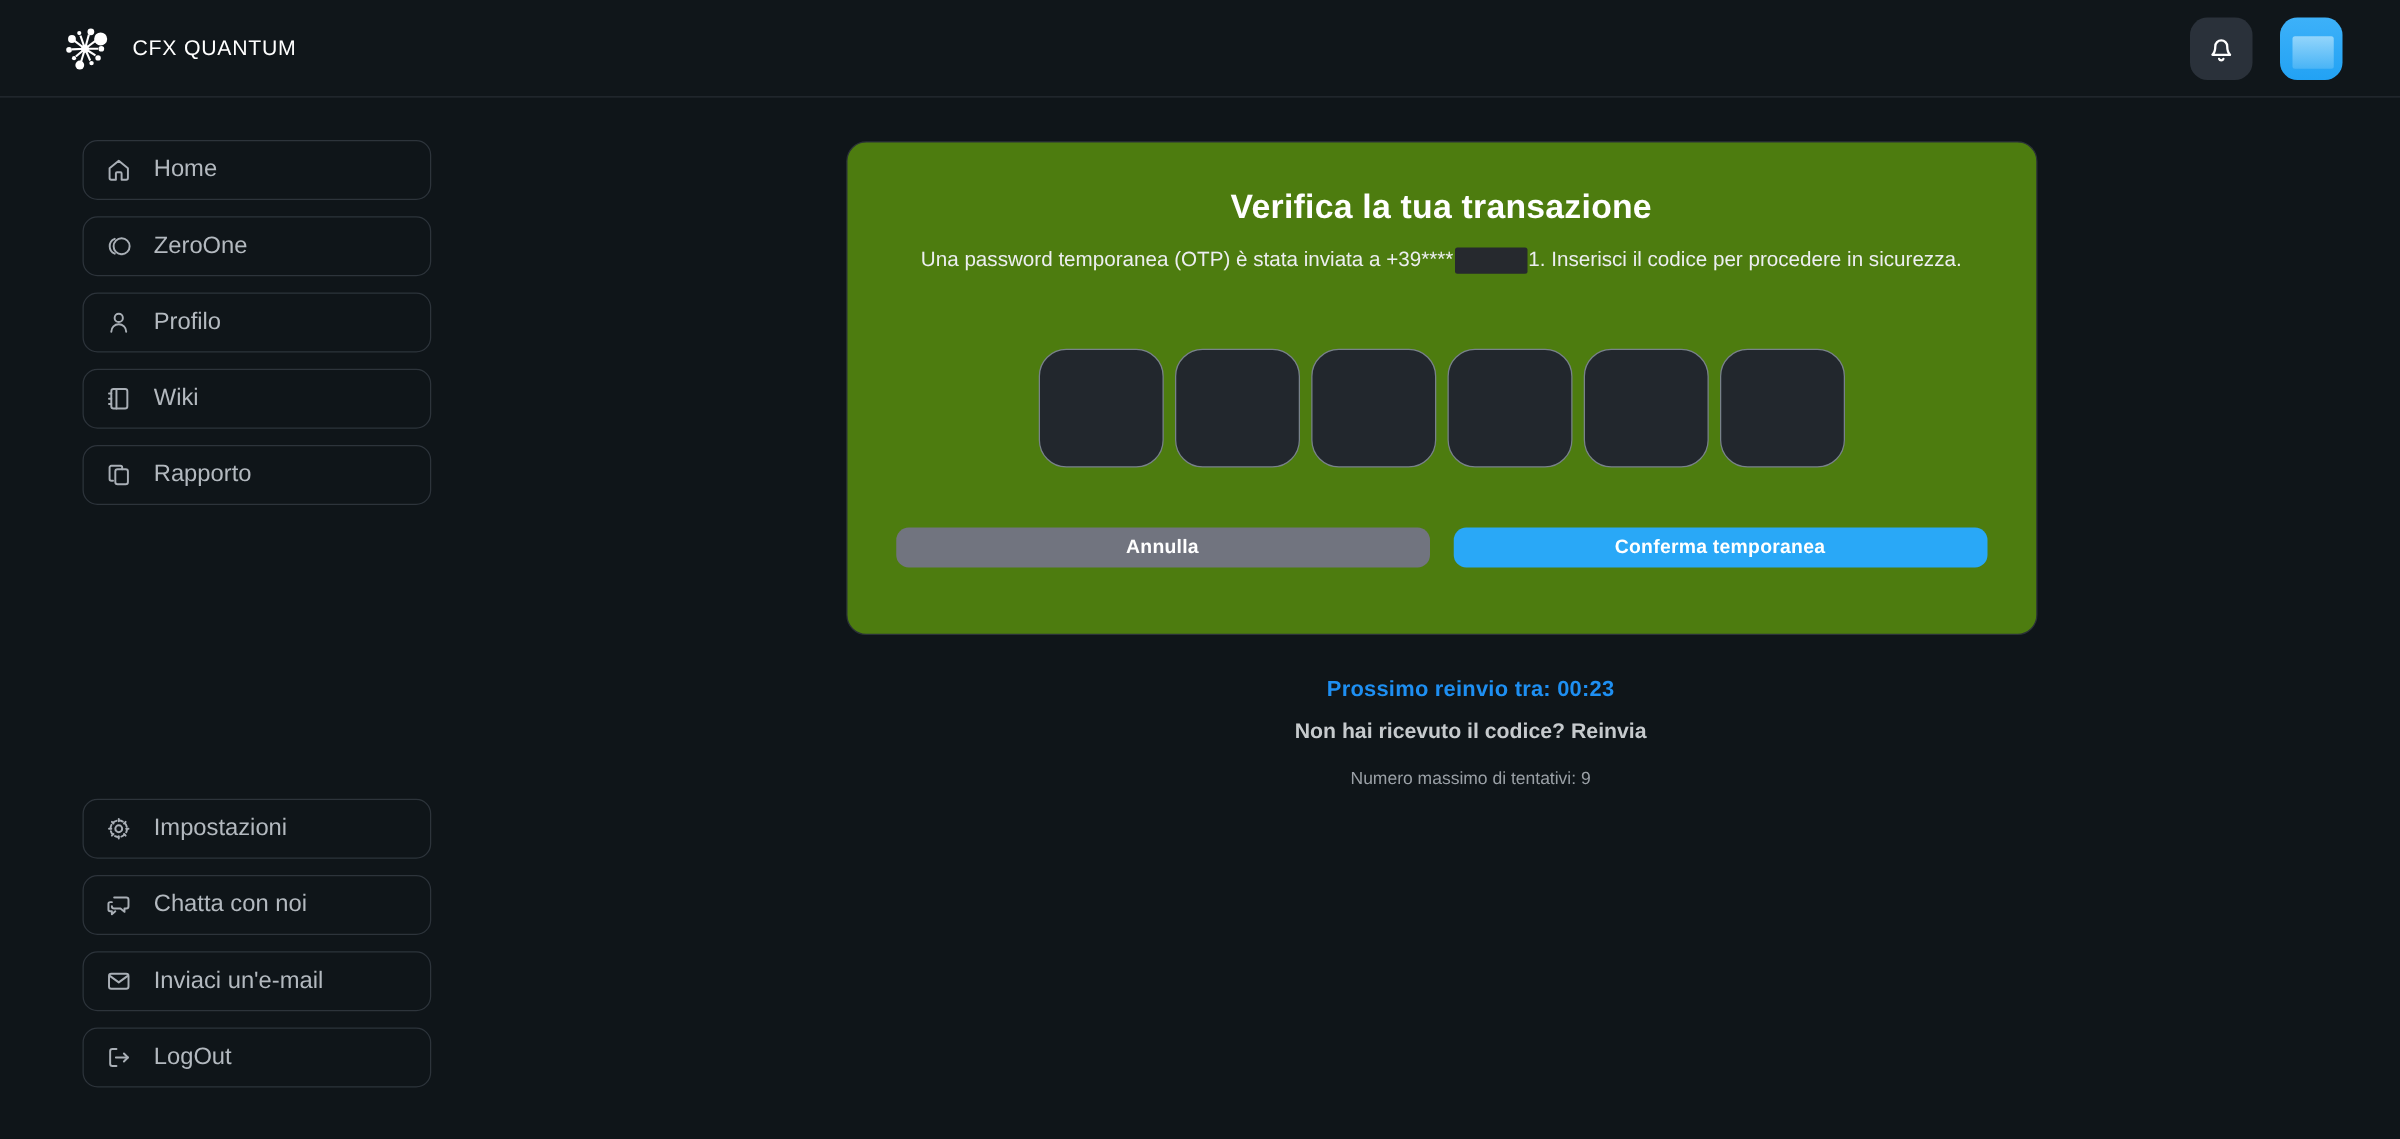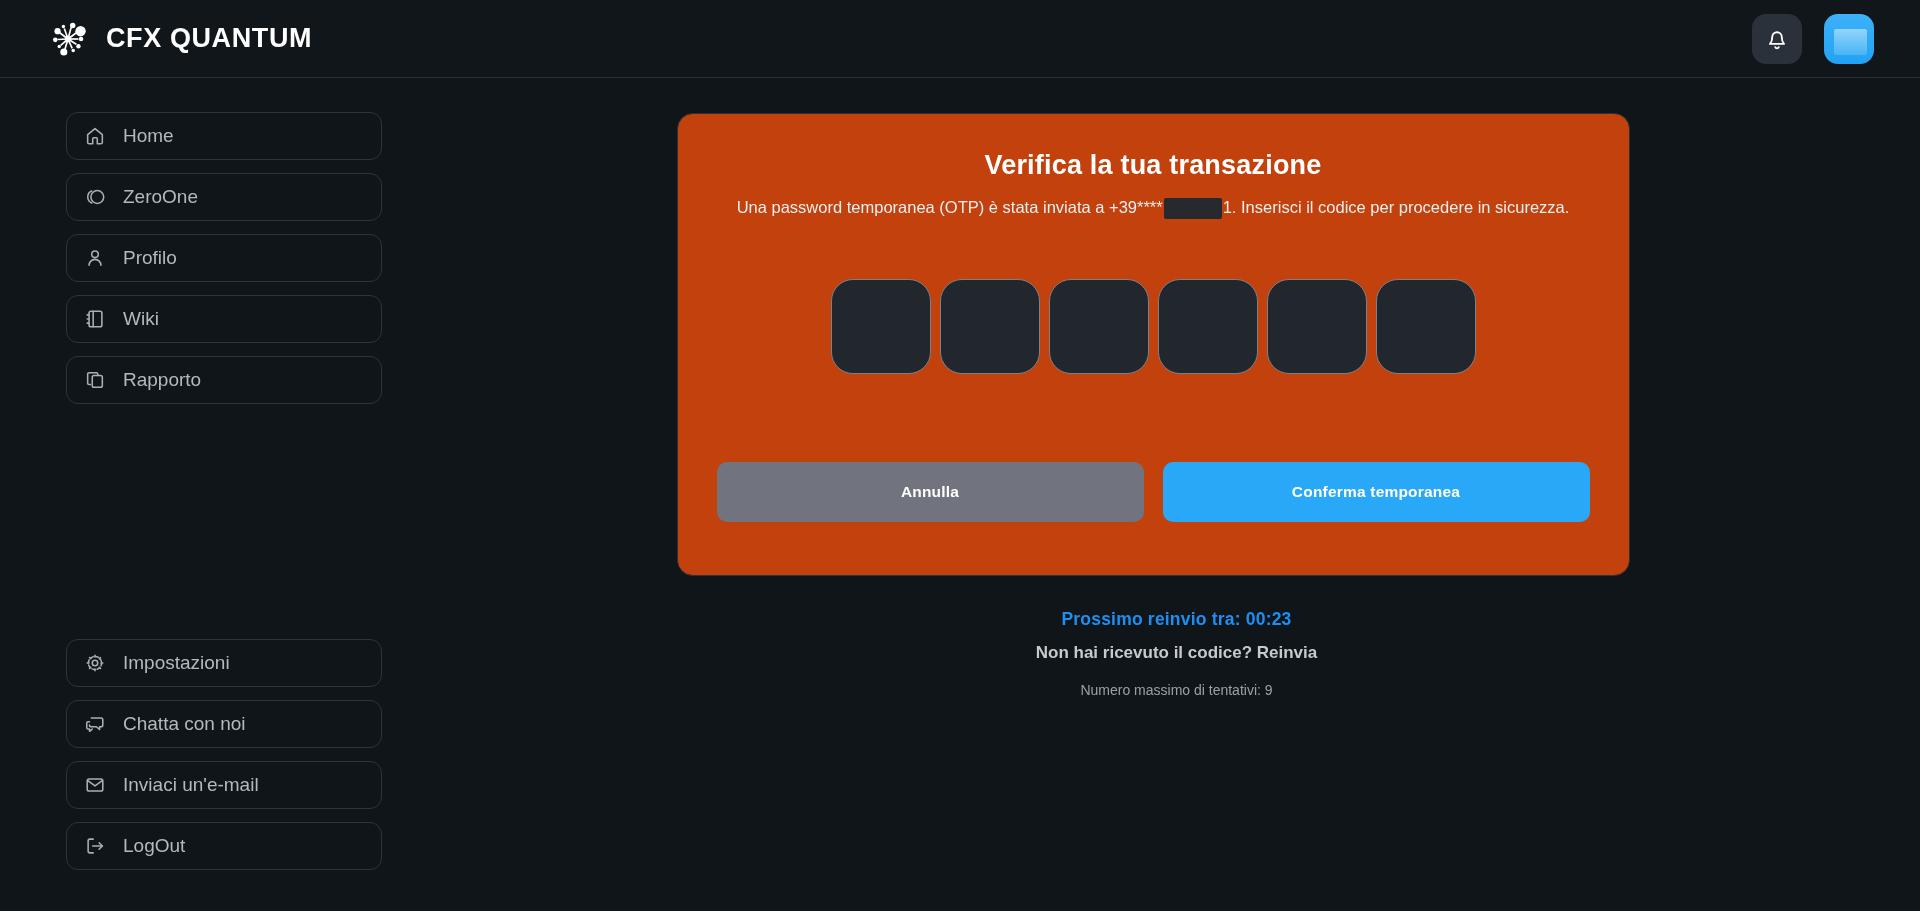--- a/index.html
+++ b/index.html
@@ -12,21 +12,21 @@
   
   .header {
     height:78px;
     display:flex; align-items:center; justify-content:space-between;
     padding:0 46px 0 44px;
     border-bottom:1px solid #262d33;
     background:#10161a;
   }
   .brand { display:flex; align-items:center; gap:14px; }
   .brand-title {
-    color:#ffffff; font-size:27px; font-weight:bold; letter-spacing:0.6px;
+    color:#ffffff; font-size:17px; font-weight:normal; letter-spacing:0.6px;
   }
   .header-right { display:flex; align-items:center; gap:22px; }
   .icon-btn {
     width:50px; height:50px; border-radius:14px;
     background:#2a313a; border:none;
     display:flex; align-items:center; justify-content:center;
     cursor:pointer;
   }
   .avatar {
     width:50px; height:50px; border-radius:14px;
@@ -40,35 +40,35 @@
   }
   
   .page { display:flex; height:833px; }
   .sidebar {
     width:346px; flex-shrink:0;
     display:flex; flex-direction:column;
     padding:34px 0 28px 66px;
   }
   .sidebar-spacer { flex:1; }
   .side-item {
-    width:316px; height:48px; margin-bottom:13px;
+    width:279px; height:48px; margin-bottom:13px;
     border:1px solid #2d343b; border-radius:12px;
     background:transparent;
     display:flex; align-items:center; gap:16px;
     padding:0 16px;
     color:#b3b9bf; font-size:19px;
     cursor:pointer;
   }
   .side-item .ico { display:flex; align-items:center; justify-content:center; width:24px; }
   .side-item svg { stroke:#a9afb6; }
   
   .main { flex:1; display:flex; flex-direction:column; align-items:center; padding-left:40px; }
   .otp-card {
     width:953px; margin-top:35px;
-    background:#c2410c;
+    background:#4d7c0f;
     border:1px solid #2b3238;
     border-radius:16px;
     padding:36px 39px 53px 39px;
     display:flex; flex-direction:column; align-items:center;
   }
   .otp-title { color:#ffffff; font-size:27px; font-weight:bold; letter-spacing:0.2px; }
   .otp-desc { margin-top:17px; font-size:16.5px; color:#eceef0; text-align:center; }
   .redaction {
     display:inline-block; width:58px; height:21px;
     background:#26292e; border-radius:2px; vertical-align:middle;
@@ -77,24 +77,24 @@
   .otp-row { margin-top:60px; display:flex; gap:9px; }
   .otp-box {
     width:100px; height:95px;
     background:#22272d;
     border:1px solid #79828b;
     border-radius:22px;
     font-size:34px; color:#ffffff; text-align:center;
   }
   .btn-row { margin-top:48px; display:flex; gap:19px; width:100%; }
   .btn {
-    flex:1; height:60px; border:none; border-radius:10px;
+    flex:1; height:32px; border:none; border-radius:10px;
     font-family:"Liberation Sans", sans-serif;
     font-size:15.5px; font-weight:bold; color:#ffffff;
-    cursor:pointer; letter-spacing:0.2px;margin-top:40px;
+    cursor:pointer; letter-spacing:0.2px;
   }
   .btn-cancel  { background:#71747f; }
   .btn-confirm { background:#29a8f7; }
   
   .resend-block { margin-top:33px; text-align:center;margin-left:47px; }
   .countdown { color:#1e8ff2; font-size:17.5px; font-weight:bold; letter-spacing:0.2px; }
   .resend-line { margin-top:13px; color:#c6cacd; font-size:17px; cursor:pointer;font-weight:bold; }
   .attempts { margin-top:19px; color:#9aa0a6; font-size:14px; }
 </style>
 </head>

